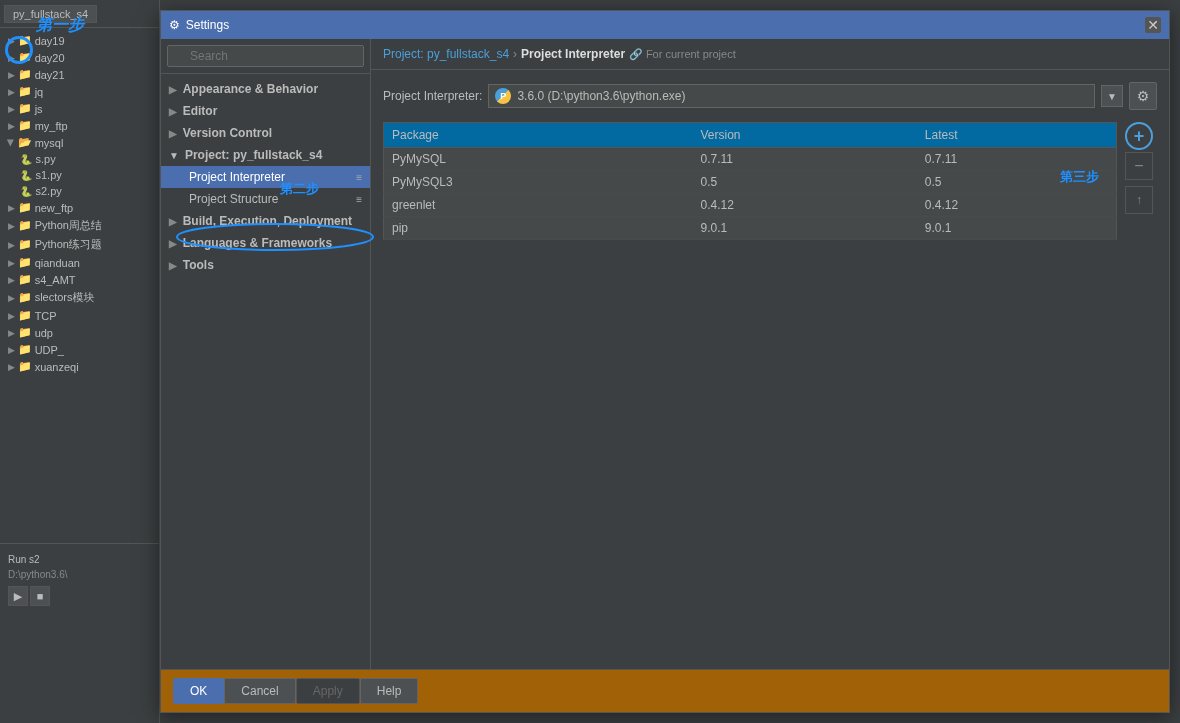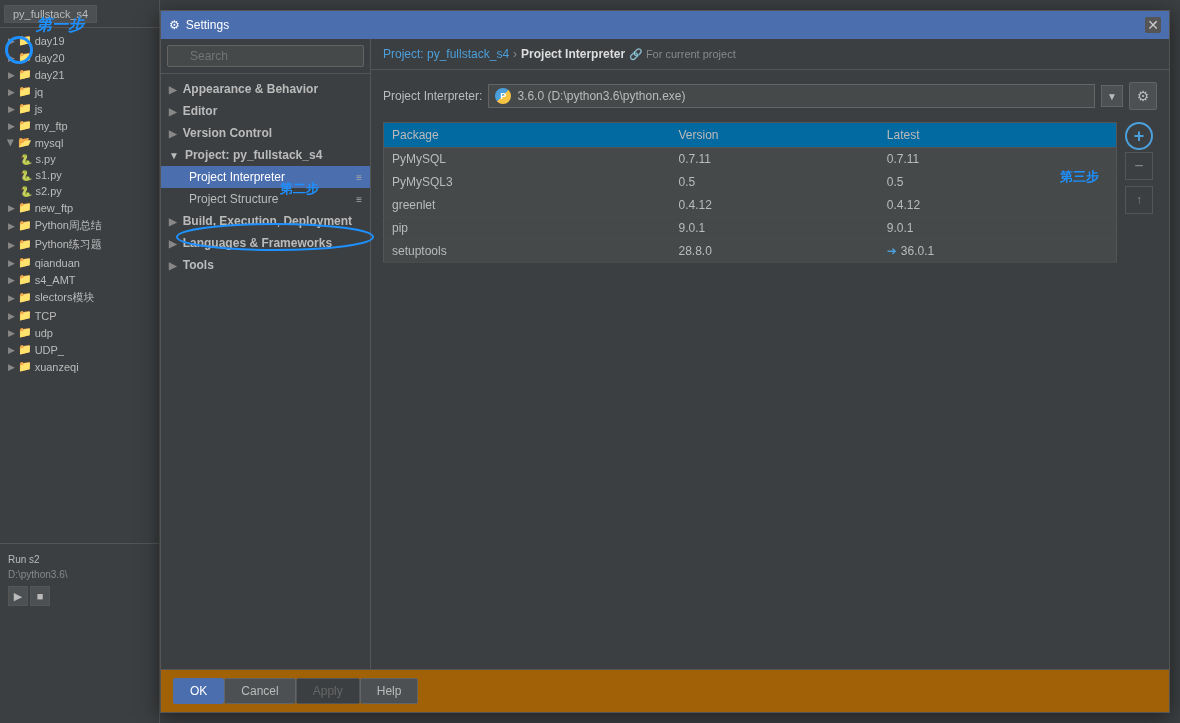--- a/index.html
+++ b/index.html
@@ -612,25 +612,20 @@
                 <tr>
                   <td>greenlet</td>
                   <td>0.4.12</td>
                   <td>0.4.12</td>
                 </tr>
                 <tr>
                   <td>pip</td>
                   <td>9.0.1</td>
                   <td>9.0.1</td>
                 </tr>
-                <tr>
-                  <td>setuptools</td>
-                  <td>28.8.0</td>
-                  <td><span style="color:#4b9fdb;margin-right:4px;">➜</span>36.0.1</td>
-                </tr>
               </tbody>
           </table>
 
           <div style="position:absolute;right:-36px;top:0;display:flex;flex-direction:column;gap:2px;">
             <button class="add-btn">+</button>
             <button class="remove-btn" style="background:#3c3f41;border:1px solid #555;color:#888;width:28px;height:28px;cursor:pointer;display:flex;align-items:center;justify-content:center;">−</button>
             <button class="up-btn" style="background:#3c3f41;border:1px solid #555;color:#888;width:28px;height:28px;cursor:pointer;display:flex;align-items:center;justify-content:center;margin-top:4px;">↑</button>
           </div>
         </div>
       </div>

